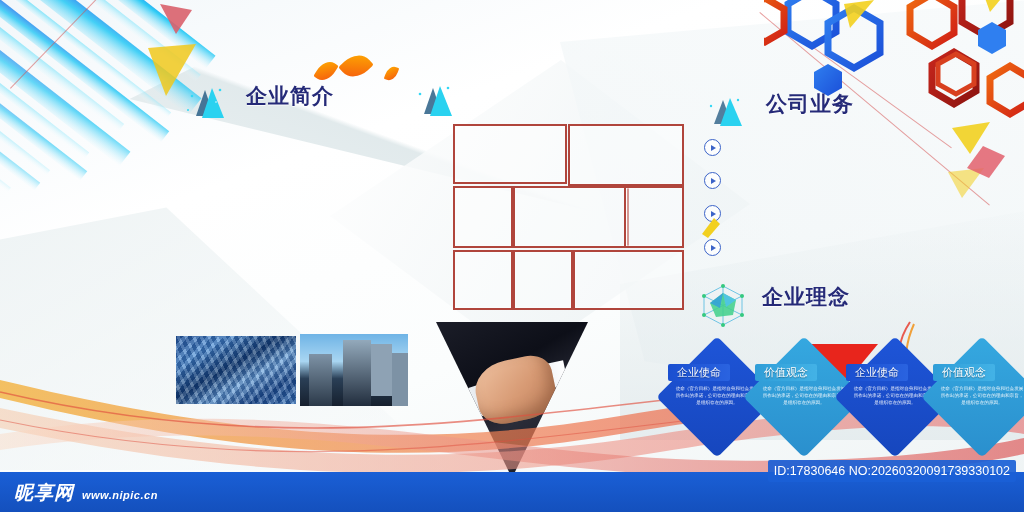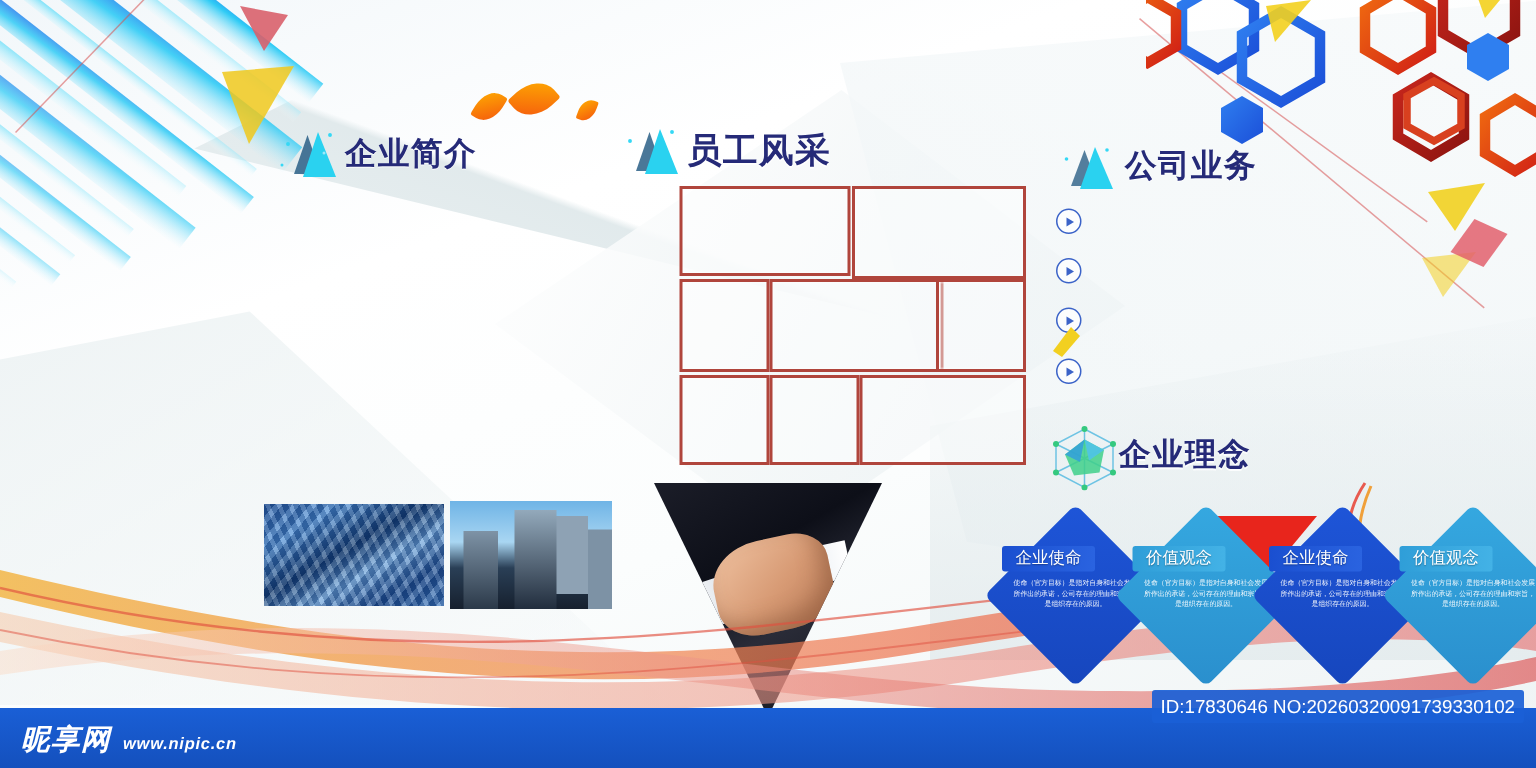--- a/index.html
+++ b/index.html
@@ -30,21 +30,21 @@
   
   .streaks{position:absolute;left:-40px;top:-30px;width:330px;height:250px;overflow:hidden;}
 
   
   .hexwrap{position:absolute;right:0;top:-14px;width:260px;height:140px;}
 
   
   .thinline{position:absolute;height:0;border-top:1px solid rgba(214,80,80,.55);transform-origin:0 0;}
 
   
-  .sec{position:absolute;display:flex;align-items:center;gap:4px;}
+  .sec{position:absolute;display:flex;align-items:flex-start;gap:20px;}
   .sec .tt{font-size:21px;font-weight:bold;color:#252a78;letter-spacing:1px;
     text-shadow:0 1px 0 rgba(255,255,255,.8);white-space:nowrap;}
   .mountain{position:relative;width:44px;height:40px;}
 
   
   .frame{position:absolute;border:2px solid #b0453c;background:rgba(255,255,255,.45);
     box-shadow:0 0 0 1px rgba(255,255,255,.4) inset;}
 
   
   .bullet{position:absolute;width:15px;height:15px;border:1.5px solid #3b63c8;border-radius:50%;
@@ -221,21 +221,20 @@
 
   <div class="sec" style="left:410px;top:80px">
     <span class="mountain">
       <svg width="44" height="40" viewBox="0 0 44 40">
         <polygon points="14,34 23,8 32,34" fill="#2a5f86" opacity=".85"></polygon>
         <polygon points="20,36 30,6 42,36" fill="#2ad2f0"></polygon>
         <circle cx="10" cy="14" r="1.3" fill="#35d8f5"></circle>
           <circle cx="38" cy="8" r="1.3" fill="#35d8f5"></circle>
       </svg>
     </span>
-    <span class="tt" style="font-size:23px">员工风采</span>
   </div>
 
   <div class="sec" style="left:698px;top:283px">
     <span class="mountain">
       <svg width="50" height="44" viewBox="0 0 50 44">
         <g stroke="#4fb8e0" stroke-width="1" fill="none" opacity=".8">
           <polygon points="25,3 44,13 44,32 25,42 6,32 6,13"></polygon>
           <path d="M25,3 L25,42 M6,13 L44,32 M44,13 L6,32"></path>
         </g>
         <polygon points="25,10 38,17 35,32 18,34 12,20" fill="#3fd08a" opacity=".85"></polygon>

